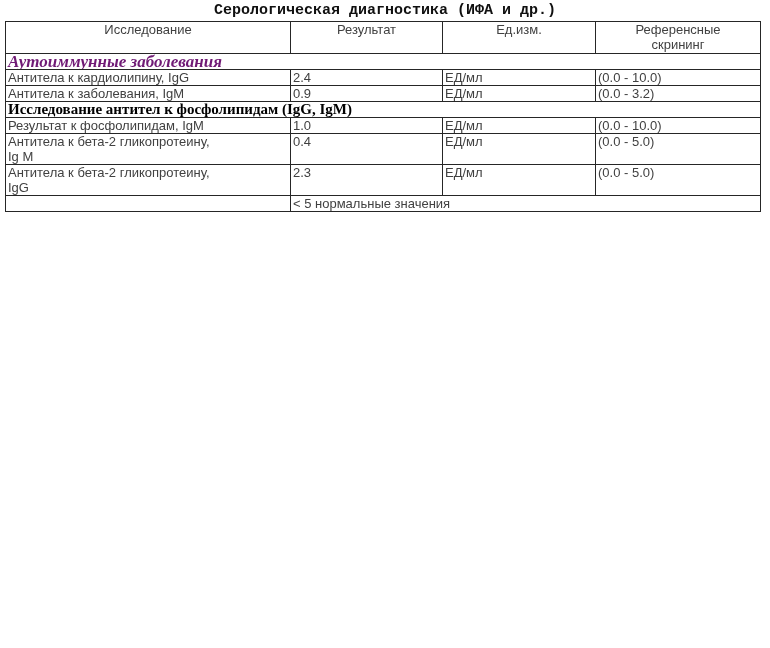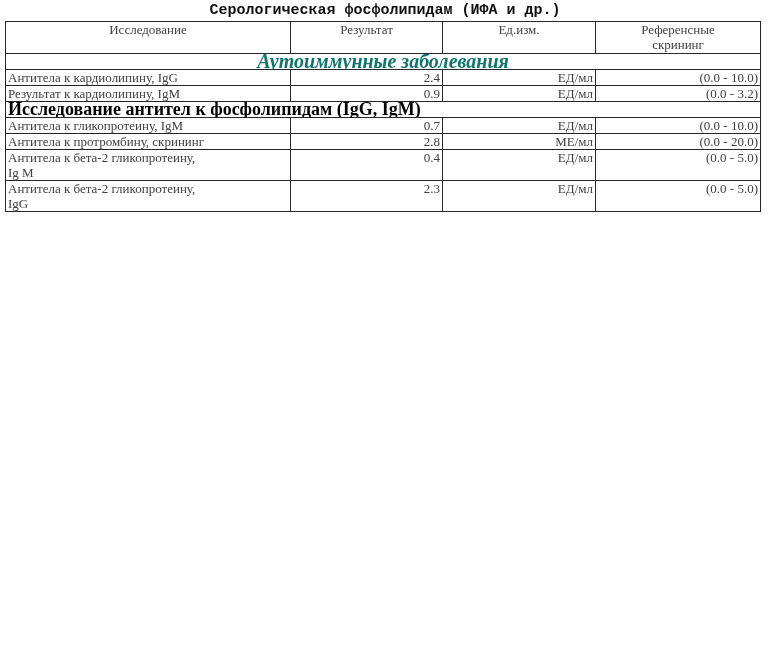--- a/index.html
+++ b/index.html
@@ -26,60 +26,59 @@
     white-space: pre;
   }
   table.results {
     border-collapse: collapse;
     table-layout: fixed;
     width: 755px;
     margin: 2px 0 0 5px;
   }
   table.results td {
     border: 1px solid #262626;
-    font-family: Liberation Serif, serif;
+    font-family: Liberation Sans, sans-serif;
     font-size: 13px;
     line-height: 15px;
     color: #414141;
     vertical-align: top;
     padding: 0 2px;
     white-space: pre-line;
     overflow: hidden;
   }
   tr.hdr td {
     text-align: center;
     height: 31px;
   }
   tr.data td { height: 15px; }
-  td.c { text-align: right; }
+  td.c { text-align: left; }
   td.l { text-align: left; }
   tr.section-center td {
     font-family: "Liberation Serif", "DejaVu Serif", serif;
     font-weight: bold;
     font-style: italic;
-    font-size: 20px;
-    color: #0f766e;
-    text-align: center;
+    font-size: 17px;
+    color: #701a75;
     height: 15px;
   }
   tr.section-left td {
     font-family: "Liberation Serif", "DejaVu Serif", serif;
     font-weight: bold;
-    font-size: 18px;
+    font-size: 15px;
     color: #000000;
     text-align: left;
     height: 15px;
   }
 </style>
 </head>
 <body>
 
 <div class="page">
 
-  <div class="report-title">Серологическая фосфолипидам (ИФА и др.)</div>
+  <div class="report-title">Серологическая диагностика (ИФА и др.)</div>
 
   <table class="results">
     <colgroup>
       <col style="width:285px">
       <col style="width:152px">
       <col style="width:153px">
       <col style="width:165px">
     </colgroup>
 
     <tbody>
@@ -96,59 +95,57 @@
     </tr>
 
     <tr class="data">
       <td class="l">Антитела к кардиолипину, IgG</td>
       <td class="c">2.4</td>
       <td class="c">ЕД/мл</td>
       <td class="c">(0.0 - 10.0)</td>
     </tr>
 
     <tr class="data">
-      <td class="l">Результат к кардиолипину, IgM</td>
+      <td class="l">Антитела к заболевания, IgM</td>
       <td class="c">0.9</td>
       <td class="c">ЕД/мл</td>
       <td class="c">(0.0 - 3.2)</td>
     </tr>
 
 
 
     <tr class="section-left">
       <td colspan="4">Исследование антител к фосфолипидам (IgG, IgM)</td>
     </tr>
 
 
     <tr class="data">
-      <td class="l">Антитела к гликопротеину, IgM</td>
-      <td class="c">0.7</td>
+      <td class="l">Результат к фосфолипидам, IgM</td>
+      <td class="c">1.0</td>
       <td class="c">ЕД/мл</td>
       <td class="c">(0.0 - 10.0)</td>
     </tr>
 
-    <tr class="data">
-      <td class="l">Антитела к протромбину, скрининг</td>
-      <td class="c">2.8</td>
-      <td class="c">МЕ/мл</td>
-      <td class="c">(0.0 - 20.0)</td>
-    </tr>
 
     <tr class="data">
       <td class="l">Антитела к бета-2 гликопротеину,
 Ig M</td>
       <td class="c">0.4</td>
       <td class="c">ЕД/мл</td>
       <td class="c">(0.0 - 5.0)</td>
     </tr>
 
     <tr class="data">
       <td class="l">Антитела к бета-2 гликопротеину,
 IgG</td>
       <td class="c">2.3</td>
       <td class="c">ЕД/мл</td>
       <td class="c">(0.0 - 5.0)</td>
     </tr>
 
+    <tr class="data">
+      <td></td>
+      <td class="l" colspan="3">&lt; 5 нормальные значения</td>
+    </tr>
 
   </tbody>
     </table>
 </div>
 
 </body></html>

